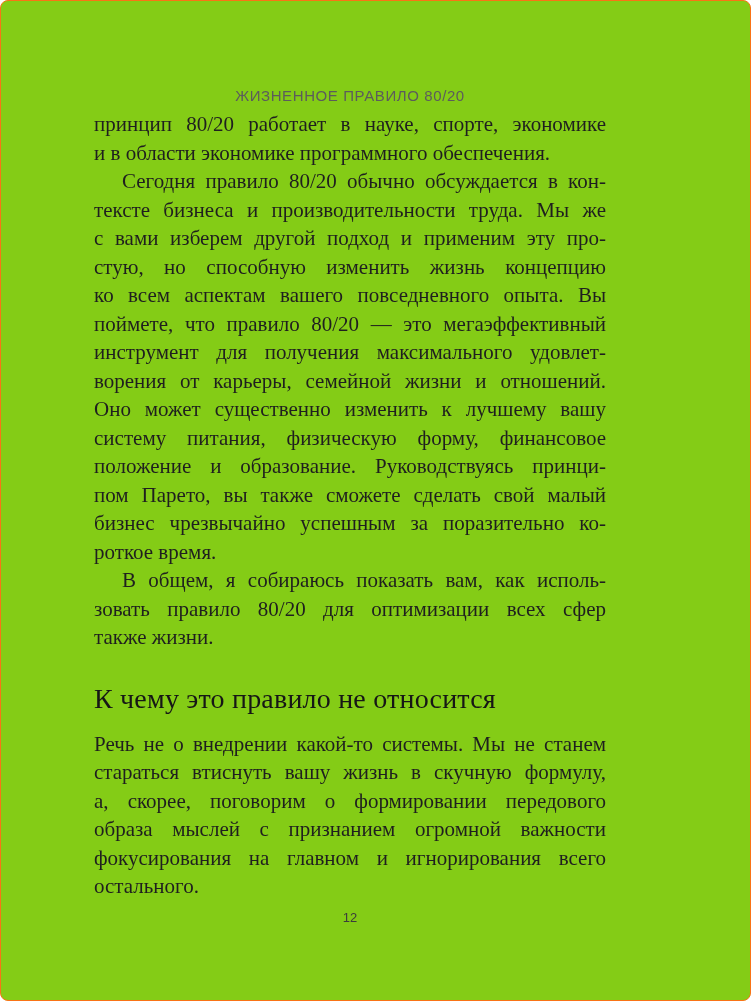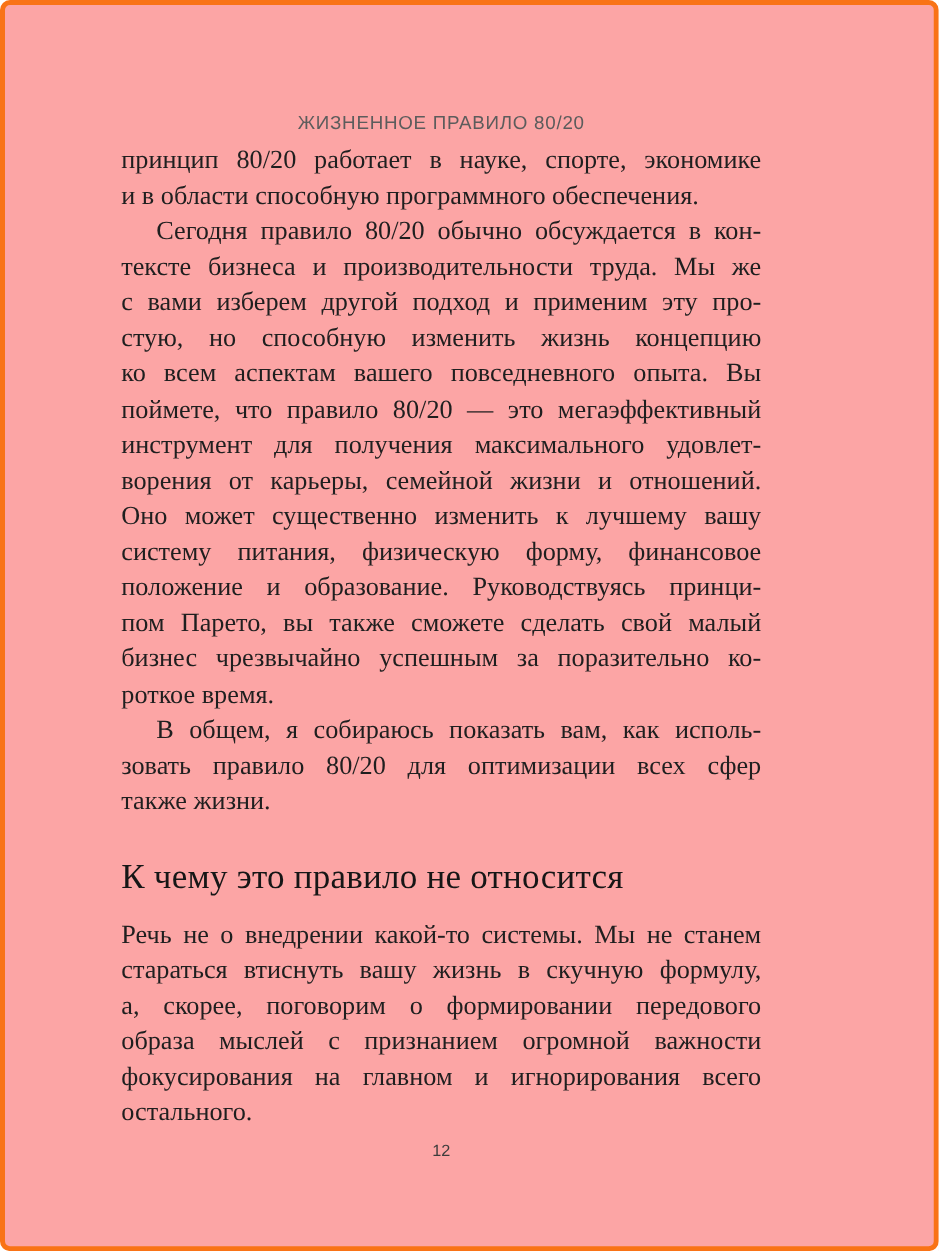--- a/index.html
+++ b/index.html
@@ -5,22 +5,22 @@
   html, body {
     margin: 0;
     padding: 0;
     background: #ffffff;
   }
   .page {
     position: relative;
     width: 751px;
     height: 1001px;
     box-sizing: border-box;
-    background: #fca5a5;
-    border: 4px solid #f97316;
+    background: #84cc16;
+    border: 1px solid #f97316;
     border-radius: 8px;
     overflow: hidden;
     font-family: "Liberation Serif", "DejaVu Serif", serif;
     color: #1f1f1f;
   }
   .runhead {
     margin: 86px 0 0 93px;
     width: 512px;
     text-align: center;
     font-family: "Liberation Sans", "DejaVu Sans", sans-serif;
@@ -65,21 +65,21 @@
 </style>
 </head>
 <body>
 
 <div class="page">
   <div class="runhead">ЖИЗНЕННОЕ ПРАВИЛО 80/20</div>
 
   <div class="body-text">
       <div class="para">
         <div class="line">принцип 80/20 работает в науке, спорте, экономике</div>
-        <div class="line last">и в области способную программного обеспечения.</div>
+        <div class="line last">и в области экономике программного обеспечения.</div>
       </div>
       <div class="para indented">
         <div class="line">Сегодня правило 80/20 обычно обсуждается в кон-</div>
         <div class="line">тексте бизнеса и производительности труда. Мы же</div>
         <div class="line">с вами изберем другой подход и применим эту про-</div>
         <div class="line">стую, но способную изменить жизнь концепцию</div>
         <div class="line">ко всем аспектам вашего повседневного опыта. Вы</div>
         <div class="line">поймете, что правило 80/20 — это мегаэффективный</div>
         <div class="line">инструмент для получения максимального удовлет-</div>
         <div class="line">ворения от карьеры, семейной жизни и отношений.</div>

